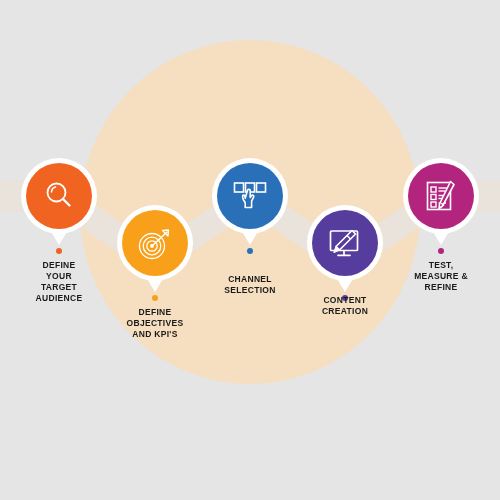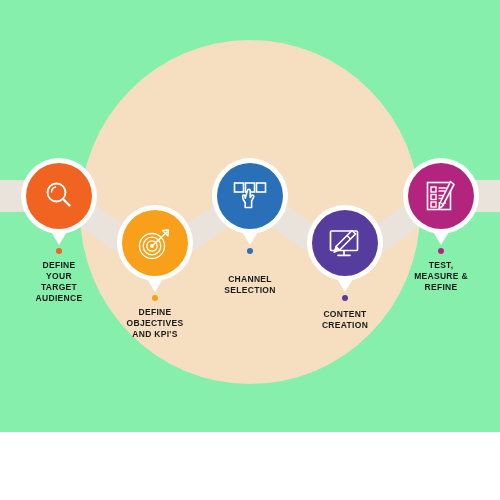--- a/index.html
+++ b/index.html
@@ -6,22 +6,22 @@
     margin: 0;
     padding: 0;
     background: #ffffff;
   }
   body {
     font-family: "Liberation Sans", sans-serif;
   }
   #canvas {
     position: relative;
     width: 500px;
-    height: 432px;
-    background: #86efac;
+    height: 500px;
+    background: #e5e5e5;
     overflow: hidden;
   }
   .stage-svg {
     position: absolute;
     left: 0;
     top: 0;
     width: 500px;
     height: 500px;
   }
   .node {
@@ -144,21 +144,21 @@
         <rect x="4.5" y="7" width="27" height="19.5" rx="1" fill="none" stroke="#ffffff" stroke-width="1.7"></rect>
         <line x1="18" y1="26.5" x2="18" y2="31" stroke="#ffffff" stroke-width="1.7"></line>
         <line x1="12" y1="31.3" x2="24" y2="31.3" stroke="#ffffff" stroke-width="1.7" stroke-linecap="round"></line>
         <path d="M10 22.5 L14.5 18 L21 11.5 L26 6.5 L29.5 10 L24.5 15 L18 21.5 L13.5 26 Z" fill="#563C9C" stroke="#ffffff" stroke-width="1.6" stroke-linejoin="round"></path>
         <line x1="21" y1="11.5" x2="24.5" y2="15" stroke="#ffffff" stroke-width="1.4"></line>
         <path d="M10 22.5 L8 28.5 L13.5 26 Z" fill="#ffffff" stroke="#ffffff" stroke-width="1.2" stroke-linejoin="round"></path>
       </svg>
     </div>
     <div class="node-tail" style="left:-9px; top:34px;"></div>
     <div class="node-dot" style="left:-3px; top:52px; background:#563C9C;"></div>
-    <div class="node-label" style="left:-55px; top:66px; width:110px;">CONTENT
+    <div class="node-label" style="left:-55px; top:52px; width:110px;">CONTENT
 CREATION</div>
   </div>
 
   <div class="node" style="left:441px; top:196px;">
     <div class="node-ring" style="left:-38px; top:-38px; width:76px; height:76px;"></div>
     <div class="node-disc" style="left:-33px; top:-33px; width:66px; height:66px; background:#B3247E;">
       <svg class="icon-svg" width="36" height="36" viewBox="0 0 36 36">
         <rect x="4.5" y="4.5" width="23" height="27" fill="none" stroke="#ffffff" stroke-width="1.6"></rect>
         <rect x="8" y="9" width="5" height="5" fill="none" stroke="#ffffff" stroke-width="1.4"></rect>
         <rect x="8" y="16.5" width="5" height="5" fill="none" stroke="#ffffff" stroke-width="1.4"></rect>

